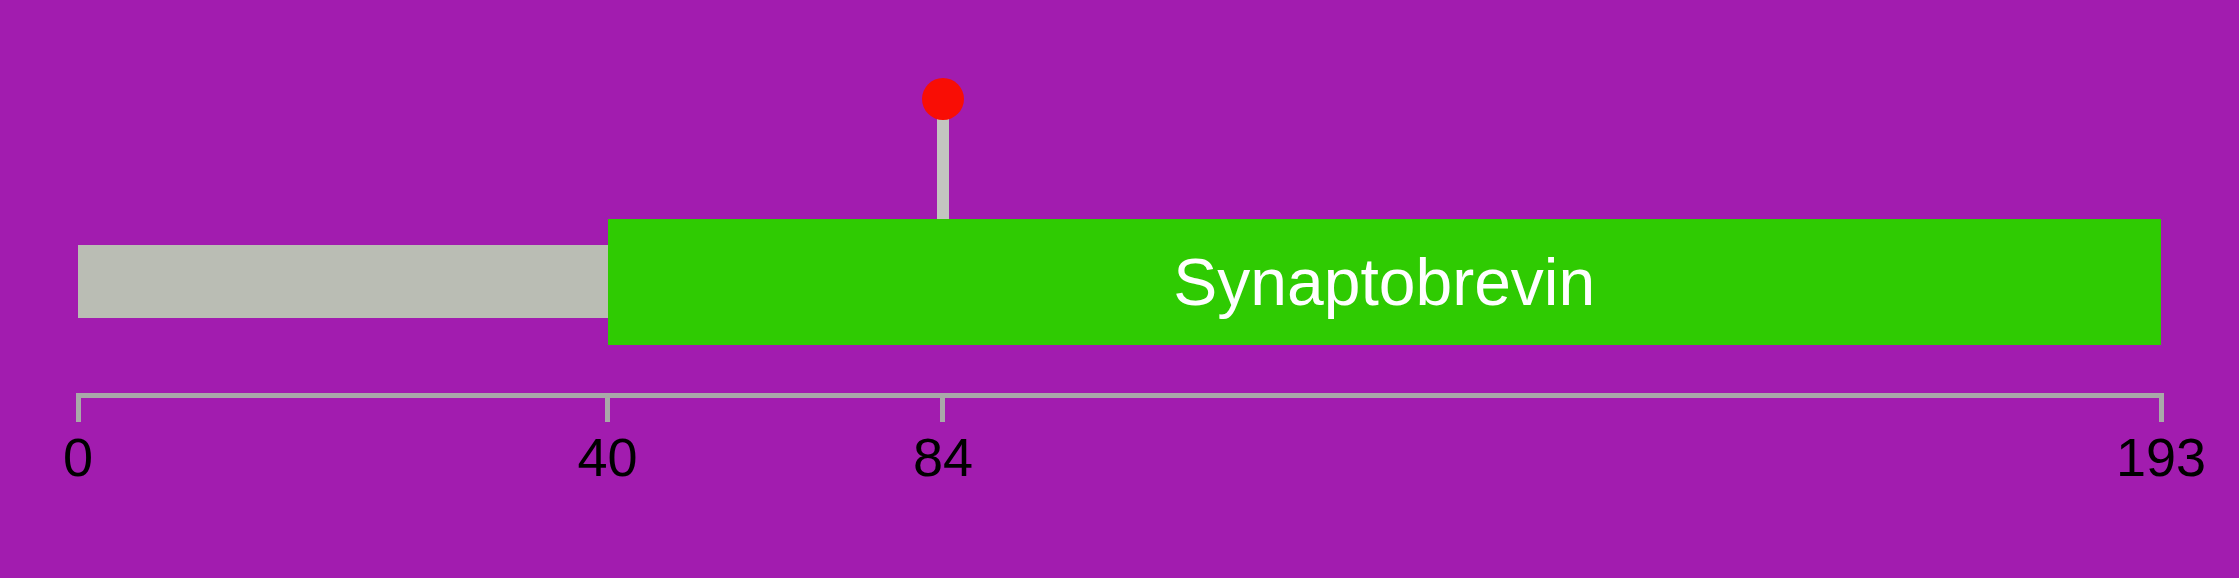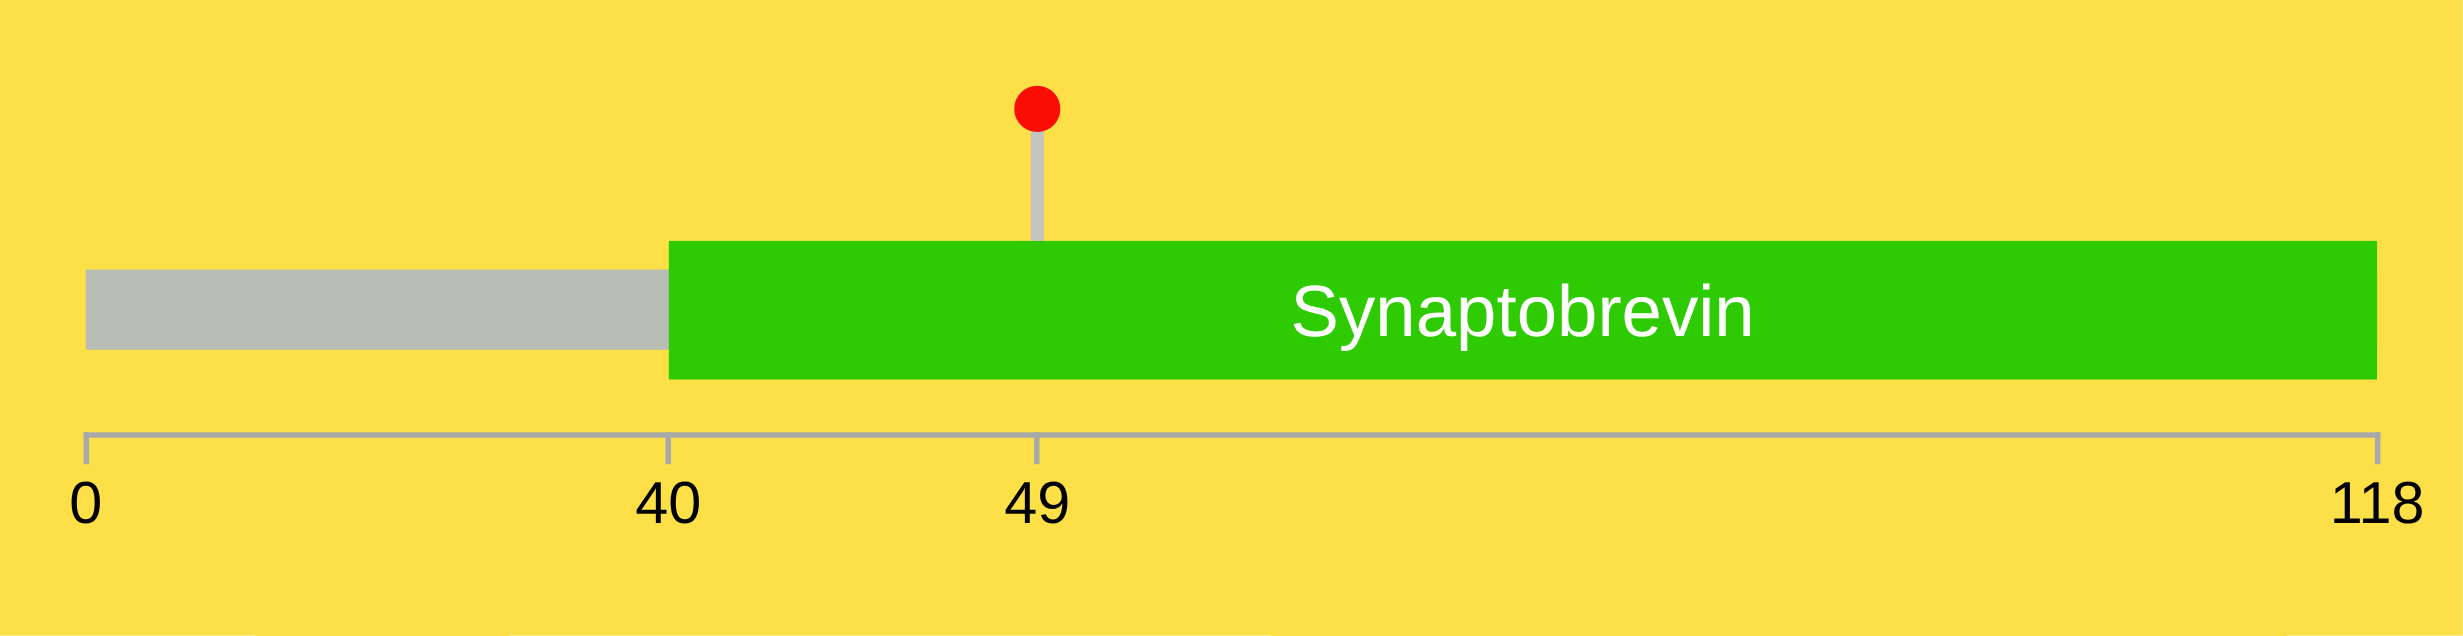--- a/index.html
+++ b/index.html
@@ -5,21 +5,21 @@
   html, body {
     margin: 0;
     padding: 0;
     background: #ffffff;
     font-family: "Liberation Sans", sans-serif;
   }
   .figure {
     position: relative;
     width: 2239px;
     height: 578px;
-    background: #fde047;
+    background: #a21caf;
     overflow: hidden;
   }
   .backbone {
     position: absolute;
     top: 245px;
     height: 73px;
   }
   .domain-box {
     position: absolute;
     top: 219px;
@@ -76,17 +76,17 @@
   </div>
   <div class="stem" style="left: 936.975px; background: rgb(195, 196, 192);"></div>
   <div class="marker" style="left: 921.975px; background: rgb(249, 13, 5);"></div>
   <div class="axis-line" style="left: 75.5px; width: 2088px; background: rgb(169, 169, 169);"></div>
   <div id="ticks">
       <div class="tick" style="left: 75.5px; background: rgb(169, 169, 169);"></div>
       <div class="tick-label" style="left: 78px; color: rgb(0, 0, 0);">0</div>
       <div class="tick" style="left: 605.076px; background: rgb(169, 169, 169);"></div>
       <div class="tick-label" style="left: 607.576px; color: rgb(0, 0, 0);">40</div>
       <div class="tick" style="left: 940.475px; background: rgb(169, 169, 169);"></div>
-      <div class="tick-label" style="left: 942.975px; color: rgb(0, 0, 0);">49</div>
+      <div class="tick-label" style="left: 942.975px; color: rgb(0, 0, 0);">84</div>
       <div class="tick" style="left: 2158.5px; background: rgb(169, 169, 169);"></div>
-      <div class="tick-label" style="left: 2161px; color: rgb(0, 0, 0);">118</div>
+      <div class="tick-label" style="left: 2161px; color: rgb(0, 0, 0);">193</div>
     </div>
 </div>
 
 </body></html>

